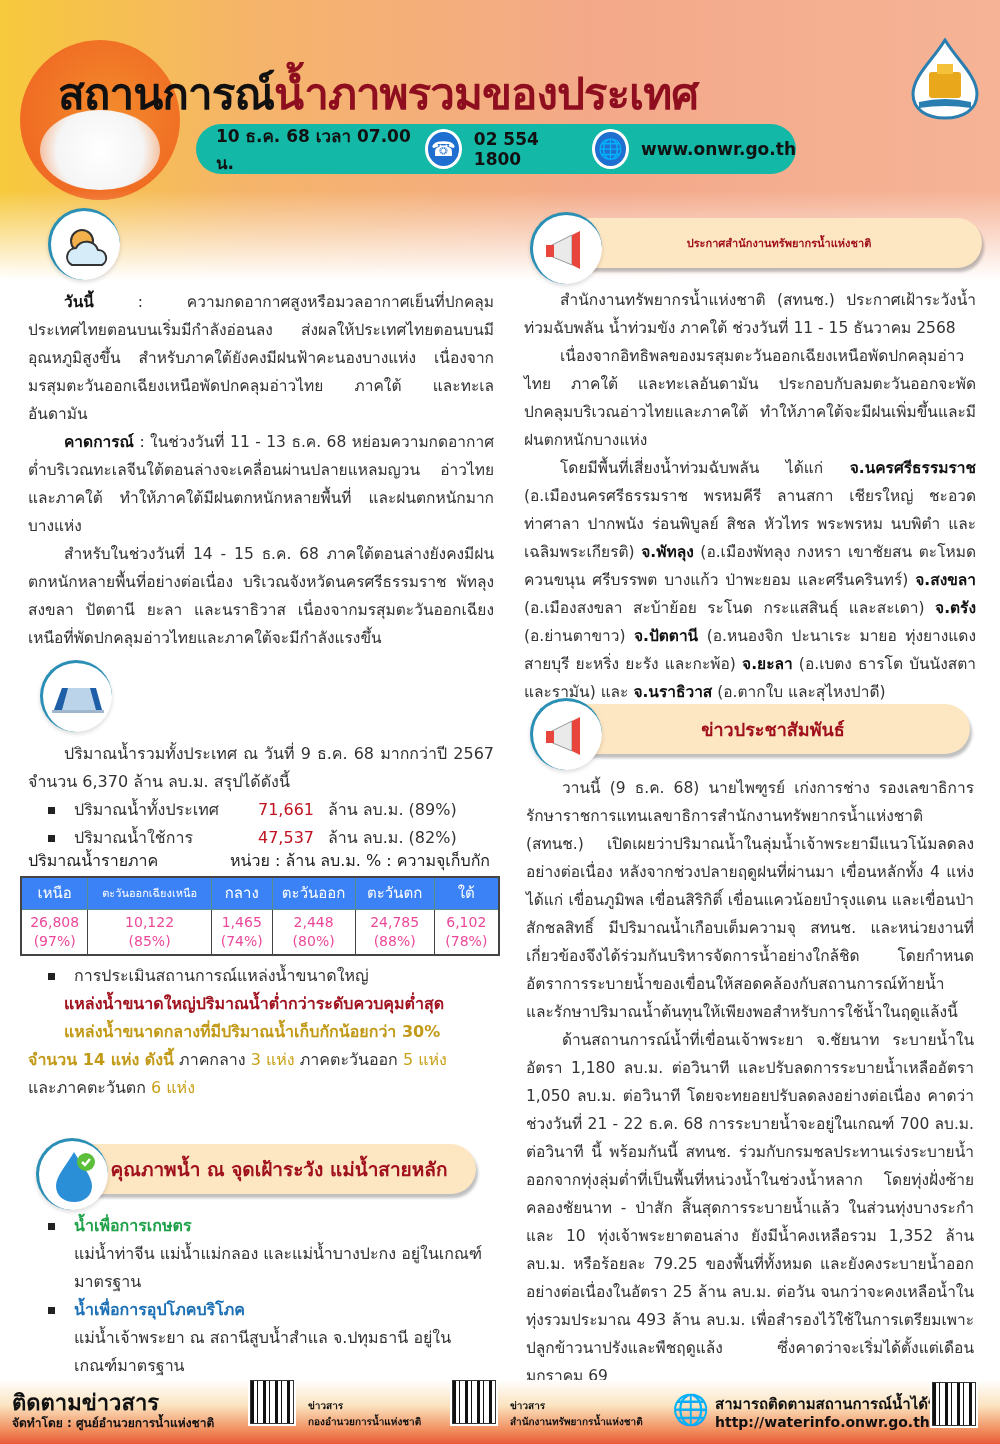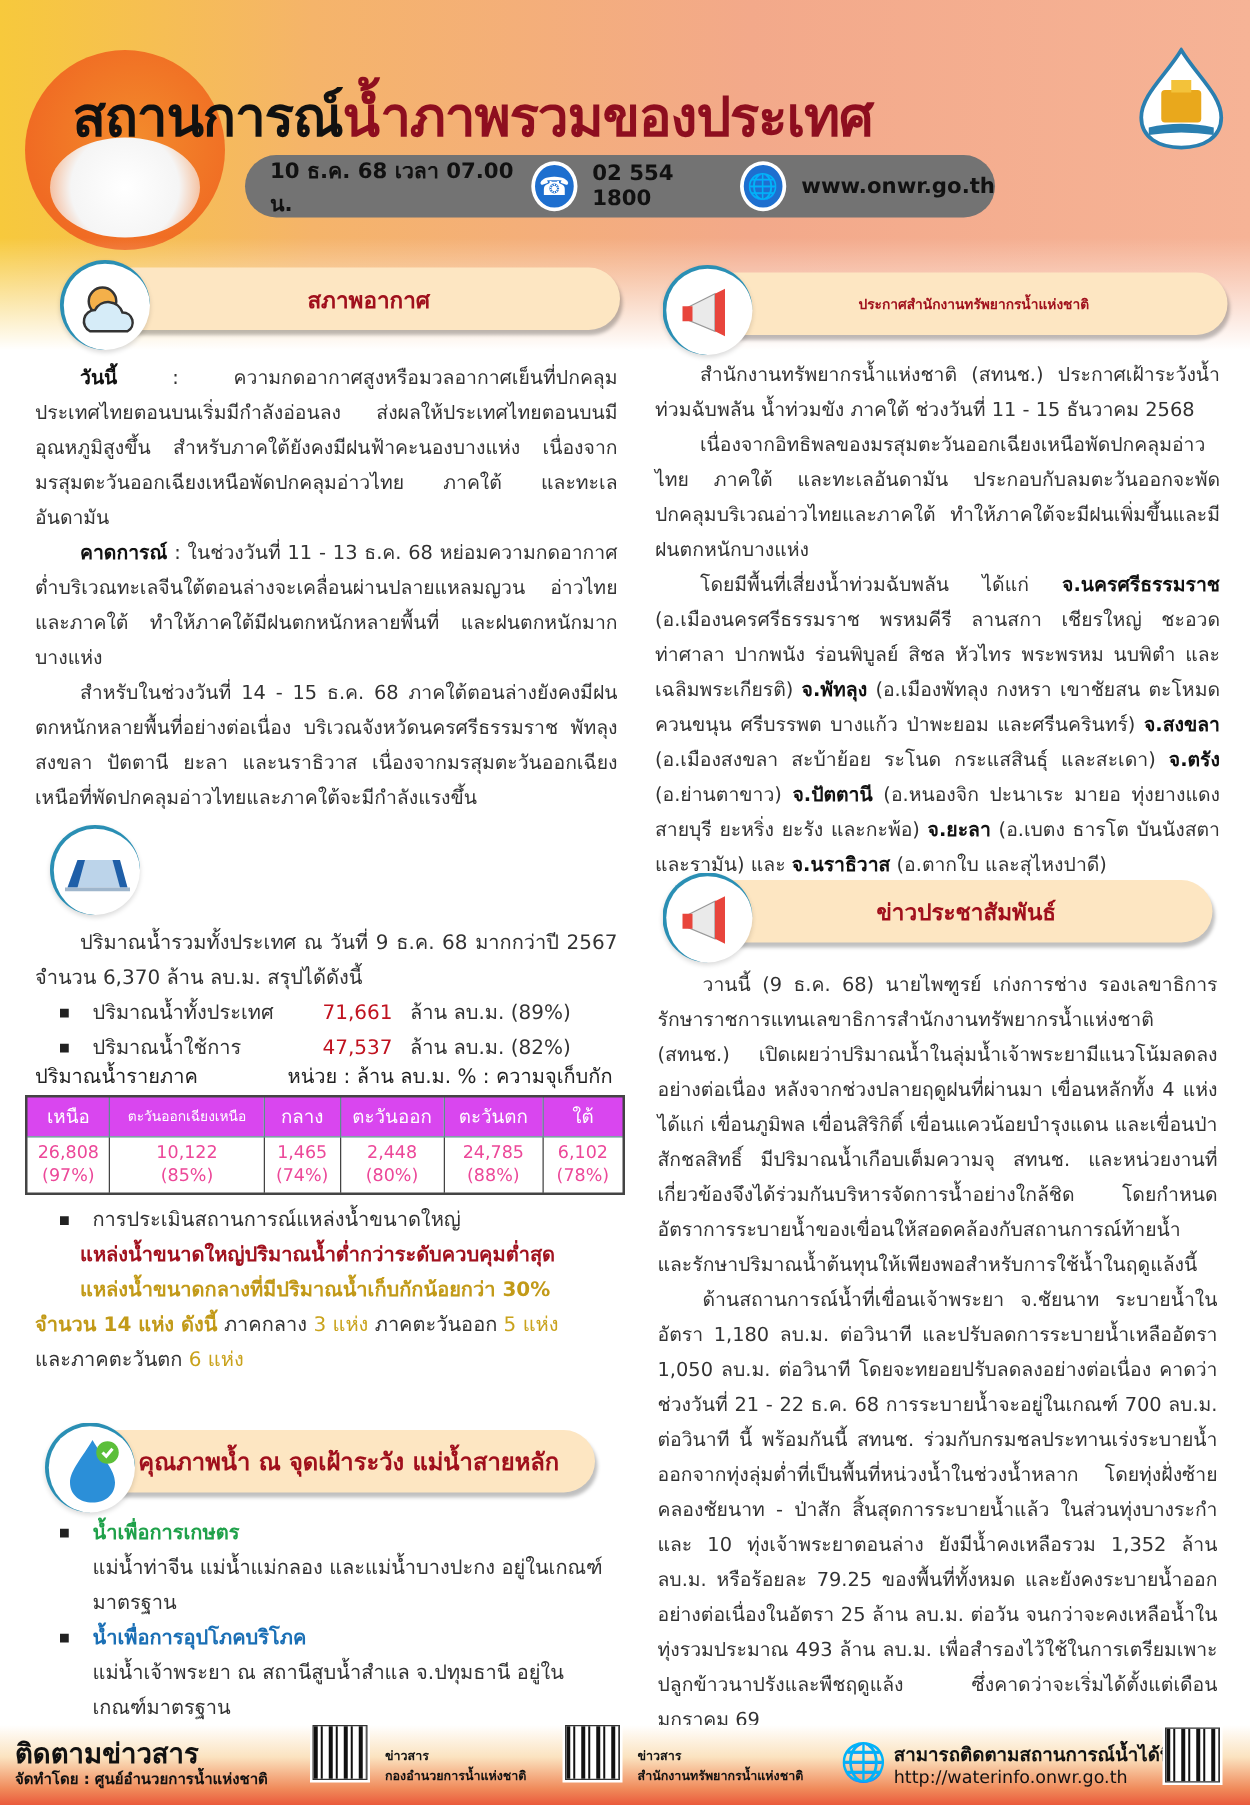--- a/index.html
+++ b/index.html
@@ -31,21 +31,21 @@
       position: absolute; left: 58px; top: 58px; font-size: 44px; font-weight: bold; letter-spacing: -1px;
       white-space: nowrap;
     }
     .title .t1 { color: #111; }
     .title .t2 { color: #8e0e1f; }
     .logo {
       position: absolute; left: 905px; top: 38px; width: 80px; height: 82px;
     }
     .info-pill {
       position: absolute; left: 196px; top: 124px; width: 600px; height: 50px; border-radius: 25px;
-      background: #737373; display: flex; align-items: center; padding-left: 20px; gap: 12px;
+      background: #14b8a6; display: flex; align-items: center; padding-left: 20px; gap: 12px;
       font-weight: bold; font-size: 17px; color: #111;
     }
     .round-ic {
       width: 40px; height: 40px; border-radius: 50%; background: #1e6fcf; border: 3px solid #fff;
       display: flex; align-items: center; justify-content: center; color: #fff; font-size: 20px;
     }
     .sec-head {
       position: absolute; height: 56px;
     }
     .sec-head .bar {
@@ -75,21 +75,21 @@
     .darkred { color: #a1121f; font-weight: bold; }
     .gold { color: #c9a21b; }
     .goldb { color: #c29a18; font-weight: bold; }
     .blue { color: #1a6fb5; font-weight: bold; }
     .green { color: #1fa14a; font-weight: bold; }
     .small-meta { display: flex; justify-content: space-between; font-size: 16px; color: #222; line-height: 18px; }
     table.region {
       border-collapse: collapse; width: 480px; font-size: 14px; text-align: center;
     }
     table.region th {
-      background: #d946ef; color: #fff; font-weight: normal; height: 32px; border: 1px solid #5a8e8b;
+      background: #3b82f6; color: #fff; font-weight: normal; height: 32px; border: 1px solid #5a8e8b;
       font-size: 15px;
     }
     table.region th.sm { font-size: 11px; }
     table.region td { border: 1px solid #444; line-height: 19px; padding: 3px 0; color: #ec4899; }
     table.region { border: 2px solid #444; }
     .footer {
       position: absolute; left: 0; top: 1380px; width: 1000px; height: 64px;
       background: linear-gradient(180deg, #ffffff 0%, #fbe3c0 40%, #f08a5a 80%, #ea5a3c 100%);
     }
     .qr {
@@ -99,21 +99,21 @@
       width: 100%; height: 100%;
       background:
         linear-gradient(90deg, #111 25%, transparent 25%, transparent 50%, #111 50%, #111 60%, transparent 60%) 0 0/12px 12px,
         #fff;
       outline: 1px solid #333;
     }
     .foot-title { position: absolute; left: 12px; top: 1385px; font-size: 22px; font-weight: bold; color: #111; }
     .foot-sub { position: absolute; left: 12px; top: 1413px; font-size: 12px; font-weight: bold; color: #111; }
     .foot-cap { position: absolute; font-size: 10px; font-weight: bold; color: #111; line-height: 16px; }
     .foot-link-title { position: absolute; left: 715px; top: 1392px; font-size: 15px; font-weight: bold; color: #111; }
-    .foot-link { position: absolute; left: 715px; top: 1414px; font-size: 14px; font-weight: normal; color: #111; }
+    .foot-link { position: absolute; left: 715px; top: 1414px; font-size: 14px; font-weight: bold; color: #111; }
   </style>
 </head>
 <body>
 
 <div class="hero"></div>
 <div class="sun"></div>
 <div class="cloud"></div>
 <div class="hero-fade"></div>
 
 <div class="title">
@@ -137,21 +137,20 @@
   <span>www.onwr.go.th</span>
 </div>
 
 <div class="sec-head" style="left:48px; top:208px; width:448px;">
   <div class="circle">
     <svg width="56" height="50" viewBox="0 0 56 50">
       <circle cx="24" cy="20" r="11" fill="#f4b04a" stroke="#333" stroke-width="2"></circle>
       <path d="M14 44 a9 9 0 0 1 4 -17 a12 12 0 0 1 22 2 a8 8 0 0 1 4 15 Z" fill="#d6ecf8" stroke="#333" stroke-width="2"></path>
     </svg>
   </div>
-  <div class="bar">สภาพอากาศ</div>
 </div>
 
 <div class="col" style="left:28px; top:288px; width:466px;">
   <p><b>วันนี้</b><span> : ความกดอากาศสูงหรือมวลอากาศเย็นที่ปกคลุมประเทศไทยตอนบนเริ่มมีกำลังอ่อนลง ส่งผลให้ประเทศไทยตอนบนมีอุณหภูมิสูงขึ้น สำหรับภาคใต้ยังคงมีฝนฟ้าคะนองบางแห่ง เนื่องจากมรสุมตะวันออกเฉียงเหนือพัดปกคลุมอ่าวไทย ภาคใต้ และทะเลอันดามัน</span></p>
   <p><b>คาดการณ์</b><span> : ในช่วงวันที่ 11 - 13 ธ.ค. 68 หย่อมความกดอากาศต่ำบริเวณทะเลจีนใต้ตอนล่างจะเคลื่อนผ่านปลายแหลมญวน อ่าวไทย และภาคใต้ ทำให้ภาคใต้มีฝนตกหนักหลายพื้นที่ และฝนตกหนักมากบางแห่ง</span></p>
   <p>สำหรับในช่วงวันที่ 14 - 15 ธ.ค. 68 ภาคใต้ตอนล่างยังคงมีฝนตกหนักหลายพื้นที่อย่างต่อเนื่อง บริเวณจังหวัดนครศรีธรรมราช พัทลุง สงขลา ปัตตานี ยะลา และนราธิวาส เนื่องจากมรสุมตะวันออกเฉียงเหนือที่พัดปกคลุมอ่าวไทยและภาคใต้จะมีกำลังแรงขึ้น</p>
 </div>
 
 <div class="sec-head" style="left:40px; top:660px; width:448px;">
   <div class="circle">

